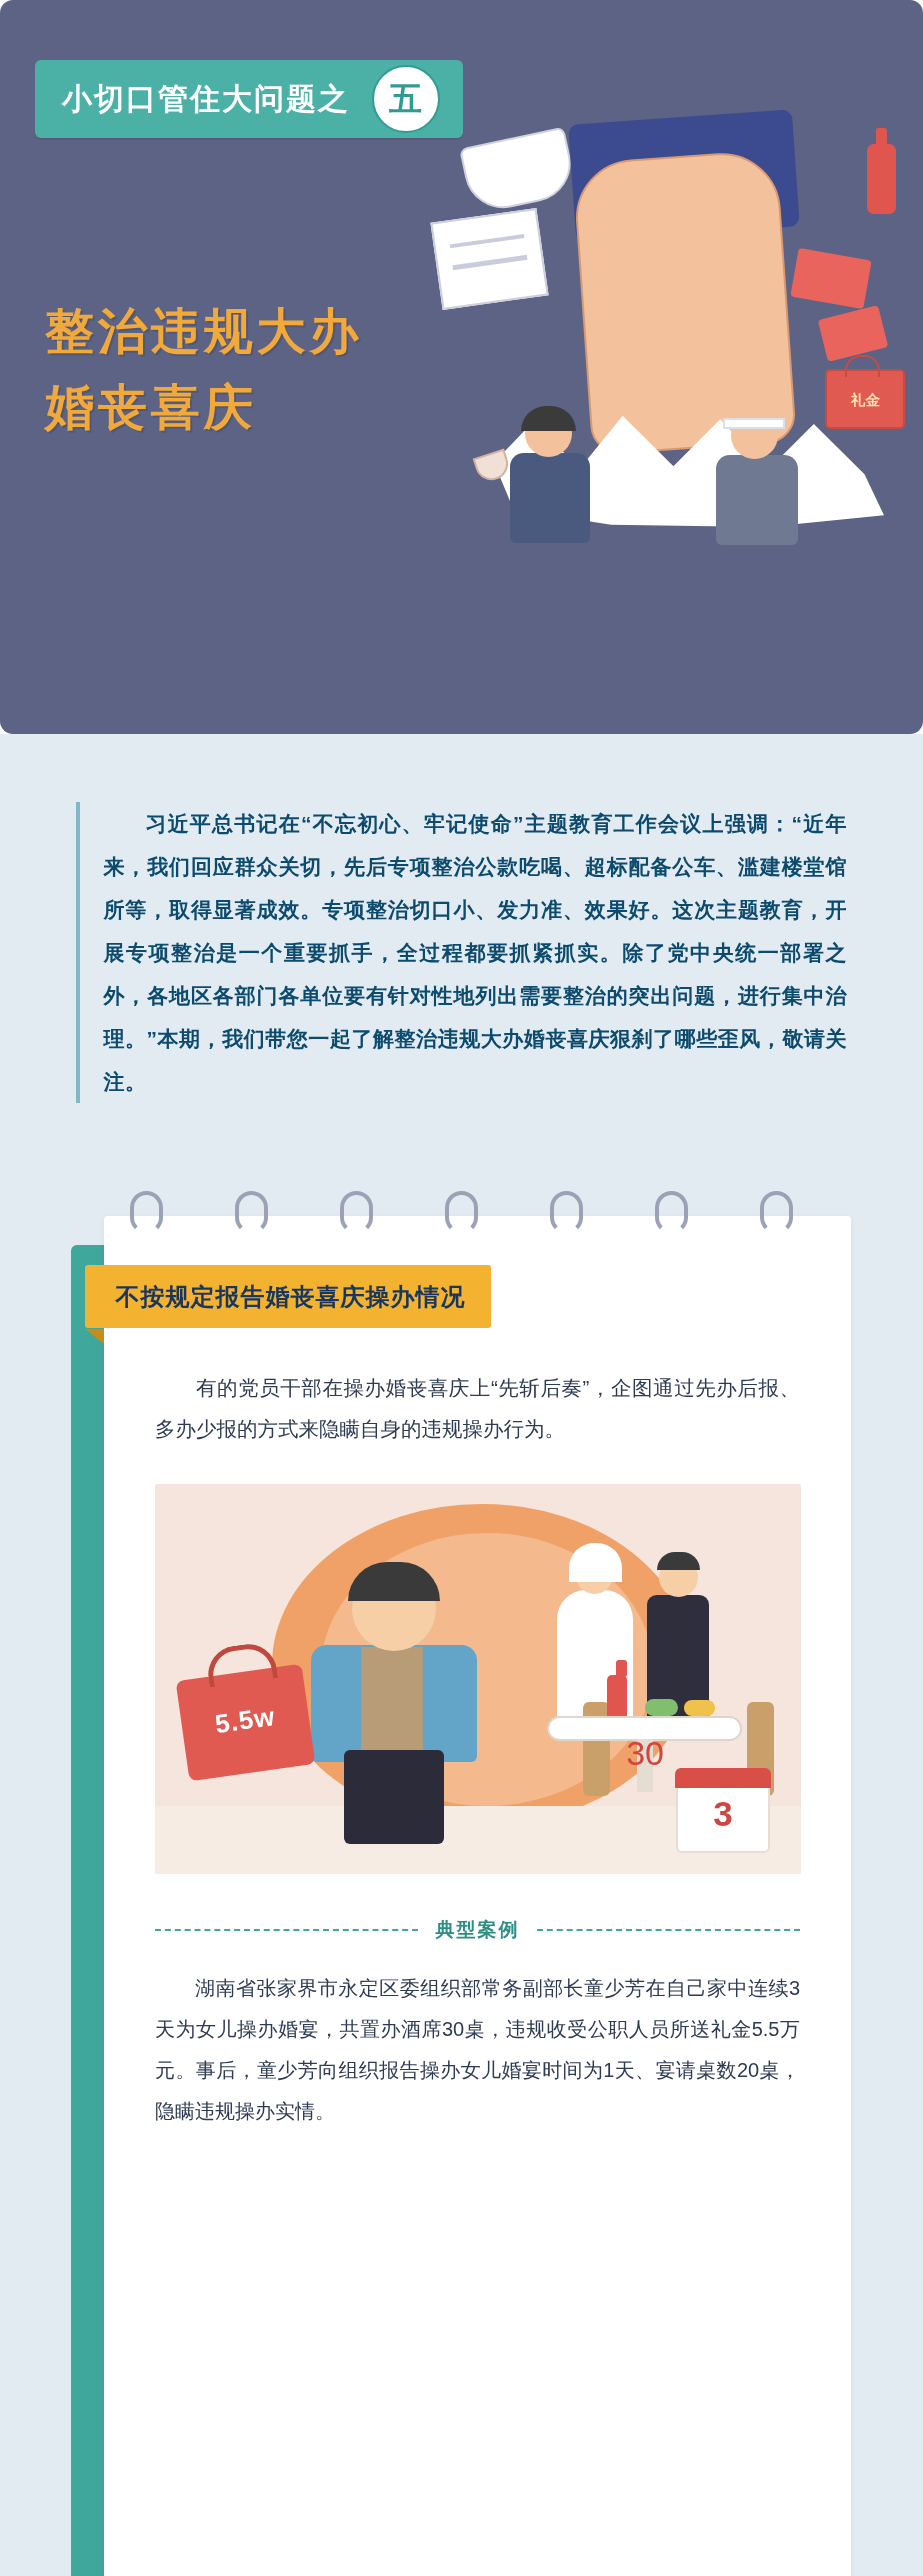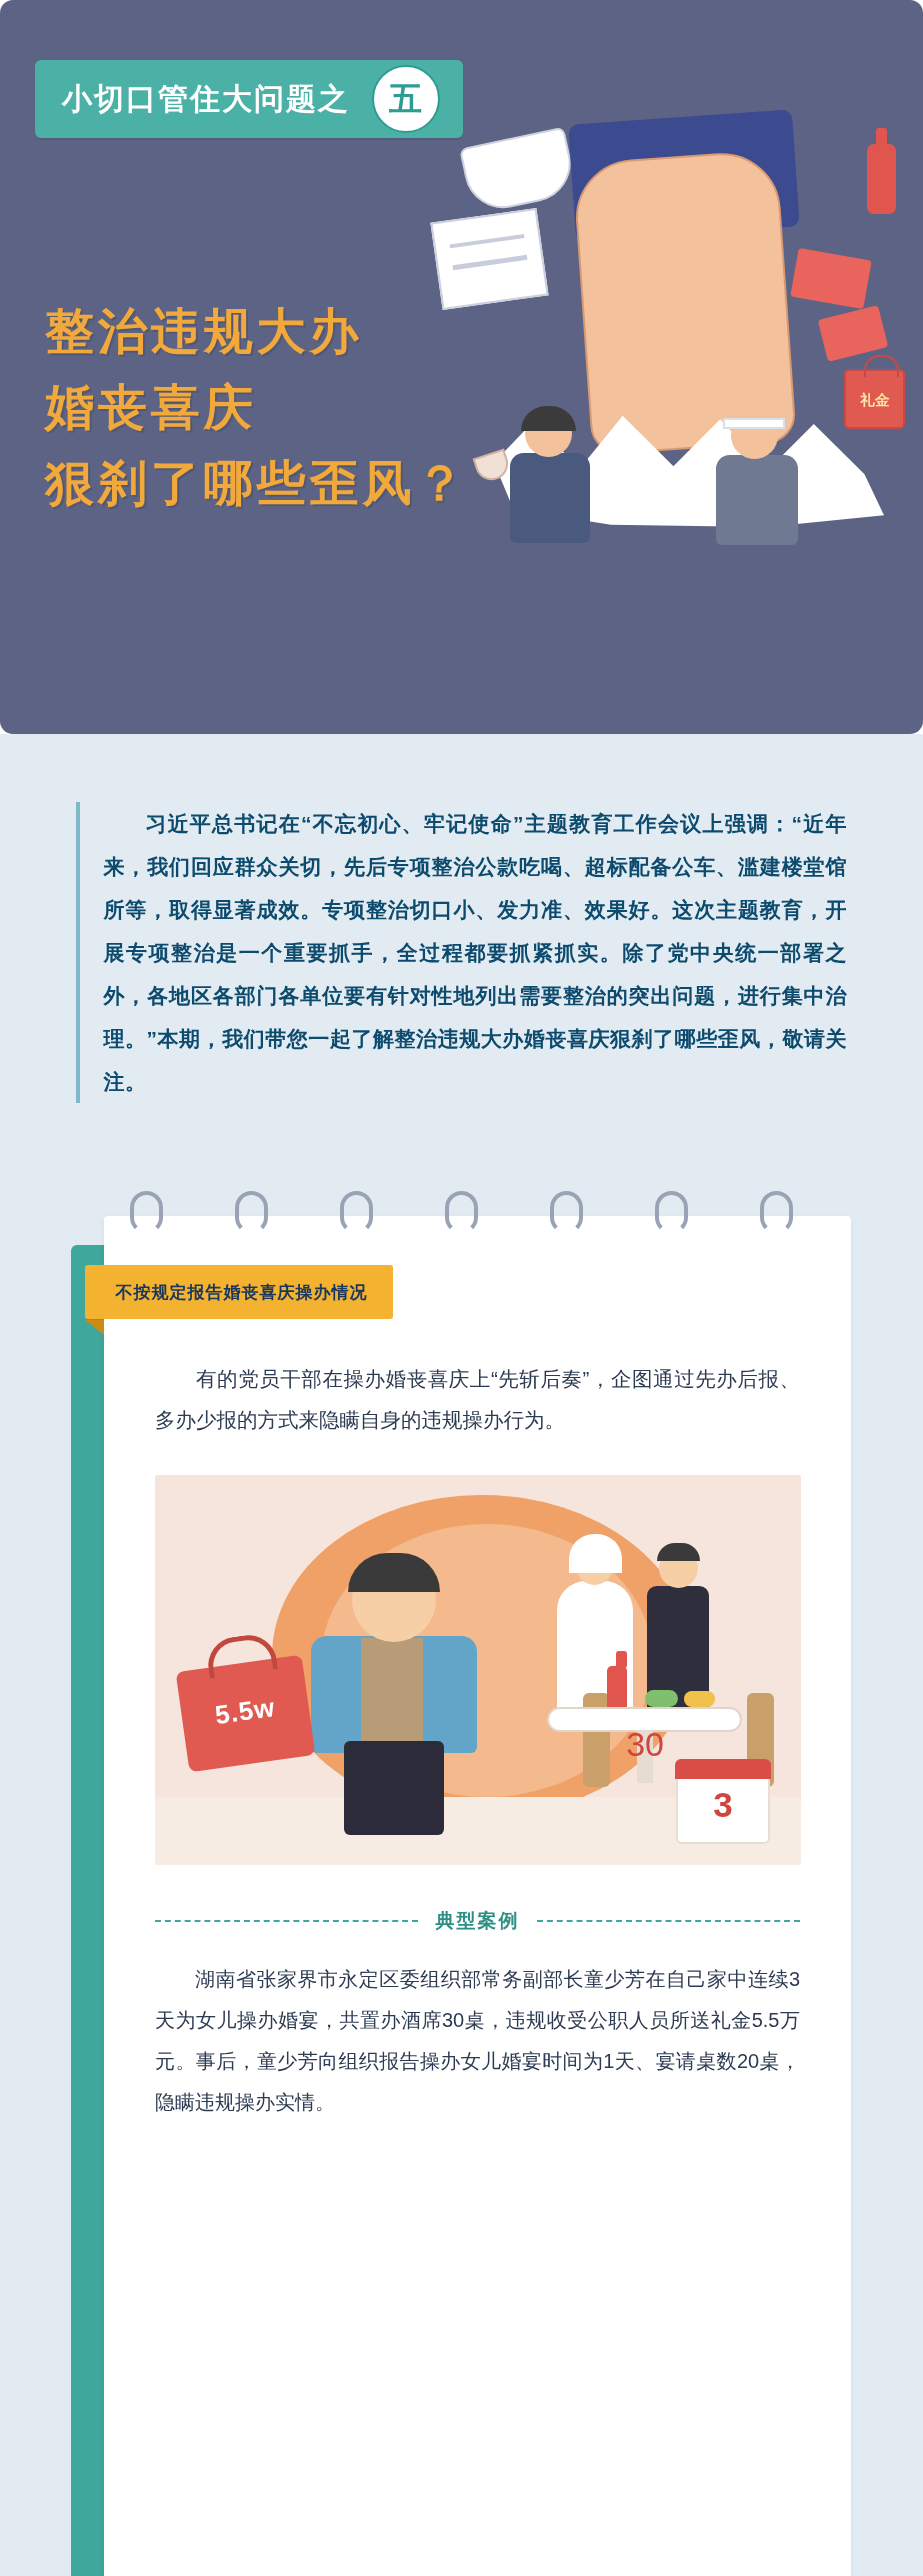--- a/index.html
+++ b/index.html
@@ -117,21 +117,21 @@
     width: 74px; height: 49px; background: #e8645c; transform: rotate(10deg);
     border-radius: 3.9px;
   }
   .envelope2 {
     position: absolute; right: 39px; top: 195px;
     width: 62px; height: 43px; background: #e8645c; transform: rotate(-14deg);
     border-radius: 3.9px;
   }
   .gift-bag {
     position: absolute; right: 17.6px; top: 252px;
-    width: 61px; height: 60px; background: #e05a52; border-radius: 4.9px;
+    width: 80px; height: 60px; background: #e05a52; border-radius: 4.9px;
     border: 2px solid #c84a44;
   }
   .gift-bag:before {
     content: ""; position: absolute; left: 17.6px; top: -15.6px;
     width: 31px; height: 19.5px; border: 2.9px solid #c84a44; border-bottom: none;
     border-radius: 15.6px 15.6px 0 0;
   }
   .gift-bag span {
     position: absolute; left: 0; right: 0; top: 19.5px; text-align: center;
     color: #ffe2a8; font-size: 14.6px; font-weight: bold;
@@ -213,21 +213,21 @@
     border-radius: 3.9px;
     padding: 39px 0 59px 0;
     box-shadow: 0 2px 7.8px rgba(0,0,0,0.06);
     min-height: 1434px;
   }
   .tag-wrap { position: relative; margin-left: -19.5px; margin-top: 9.8px; }
   .tag {
     display: inline-block;
     background: #f3b230;
     color: #18365e;
-    font-size: 17px;
+    font-size: 24px;
     font-weight: bold;
     letter-spacing: 1px;
     padding: 15.6px 25px 15.6px 31px;
     border-radius: 2.9px;
     text-align: center;
   }
   .tag-notch {
     position: absolute; left: 0; bottom: -15.6px;
     width: 0; height: 0;
     border-left: 19.5px solid transparent;
@@ -355,21 +355,20 @@
     <div class="man2">
       <div class="body"></div>
         <div class="head"></div>
         <div class="band"></div>
     </div>
   </div>
 
   <div class="hero-title">
     <div>整治违规大办</div>
     <div>婚丧喜庆</div>
-    <div>狠刹了哪些歪风？</div>
   </div>
 </div>
 
 <div class="intro-wrap">
   <div class="intro">
     <p>习近平总书记在“不忘初心、牢记使命”主题教育工作会议上强调：“近年来，我们回应群众关切，先后专项整治公款吃喝、超标配备公车、滥建楼堂馆所等，取得显著成效。专项整治切口小、发力准、效果好。这次主题教育，开展专项整治是一个重要抓手，全过程都要抓紧抓实。除了党中央统一部署之外，各地区各部门各单位要有针对性地列出需要整治的突出问题，进行集中治理。”本期，我们带您一起了解整治违规大办婚丧喜庆狠刹了哪些歪风，敬请关注。</p>
   </div>
 </div>
 
 <div class="card-area">

